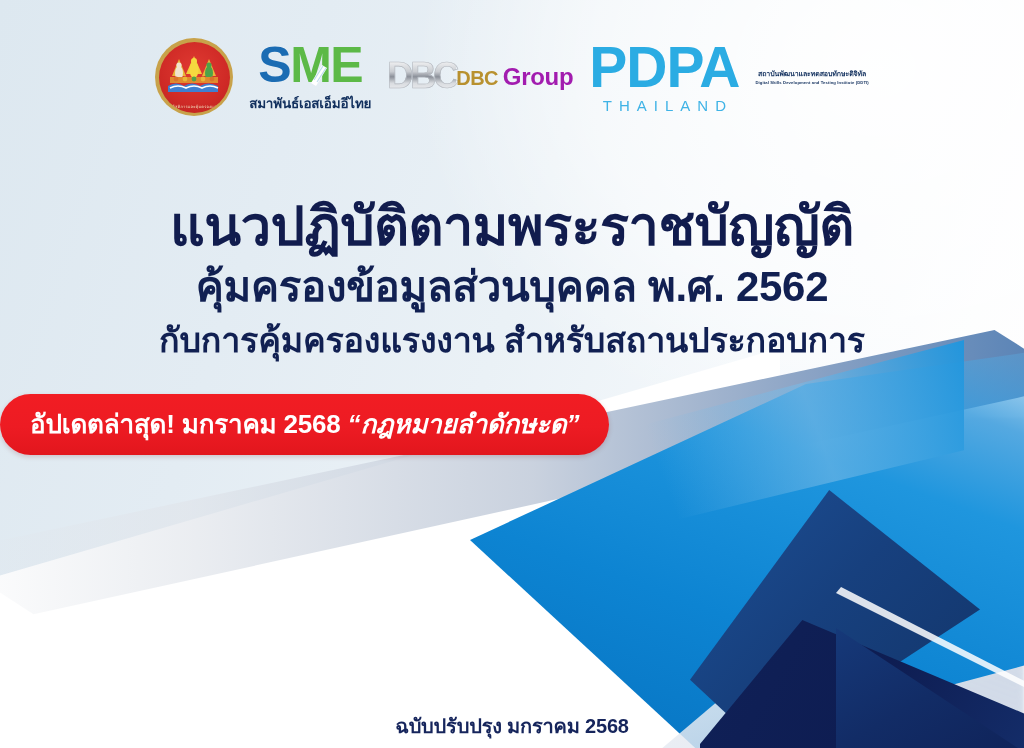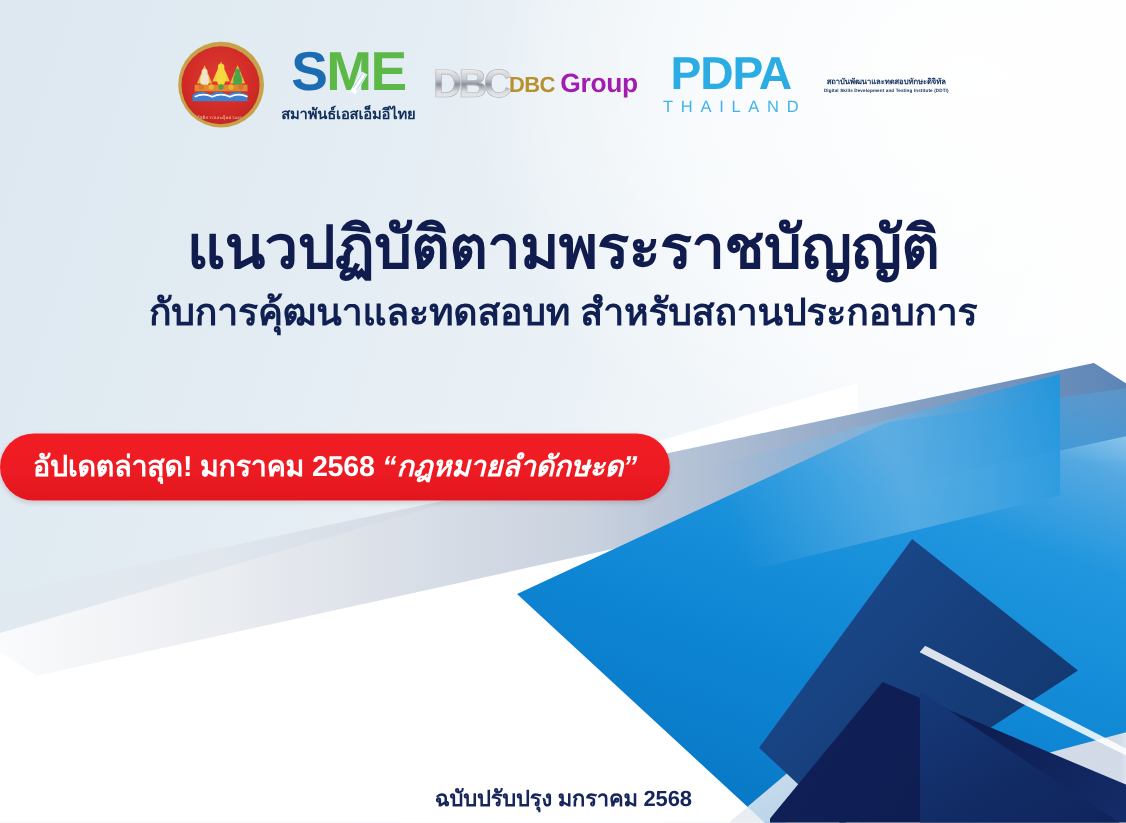--- a/index.html
+++ b/index.html
@@ -312,21 +312,21 @@
 
   
   .pdpa {
     display: flex;
     flex-direction: column;
     align-items: center;
     flex: 0 0 auto;
     margin-bottom: 2px;
   }
   .pdpa-mark {
-    font-size: 42px;
+    font-size: 57px;
     font-weight: 800;
     color: #2bace3;
     letter-spacing: -1px;
     line-height: 1;
   }
   .pdpa-sub {
     margin-top: 1px;
     font-size: 15px;
     font-weight: 400;
     color: #3fb3e6;
@@ -527,21 +527,22 @@
 
     <div class="ddti">
       <div class="ddti-sub-th">สถาบันพัฒนาและทดสอบทักษะดิจิทัล</div>
       <div class="ddti-sub-en">Digital Skills Development and Testing Institute (DDTI)</div>
     </div>
 
   </div>
 
   <div class="title-block">
     <div class="title-1">แนวปฏิบัติตามพระราชบัญญัติ</div>
-    <div class="title-3">กับการคุ้ฒนาและทดสอบท สำหรับสถานประกอบการ</div>
+    <div class="title-2">คุ้มครองข้อมูลส่วนบุคคล พ.ศ. 2562</div>
+    <div class="title-3">กับการคุ้มครองแรงงาน สำหรับสถานประกอบการ</div>
   </div>
 
   <div class="badge-wrap">
     <div class="badge">
       <span>อัปเดตล่าสุด! มกราคม 2568</span>
       <span class="badge-quote">“กฎหมายลำดักษะด”</span>
     </div>
   </div>
 
   <div class="footer">ฉบับปรับปรุง มกราคม 2568</div>

